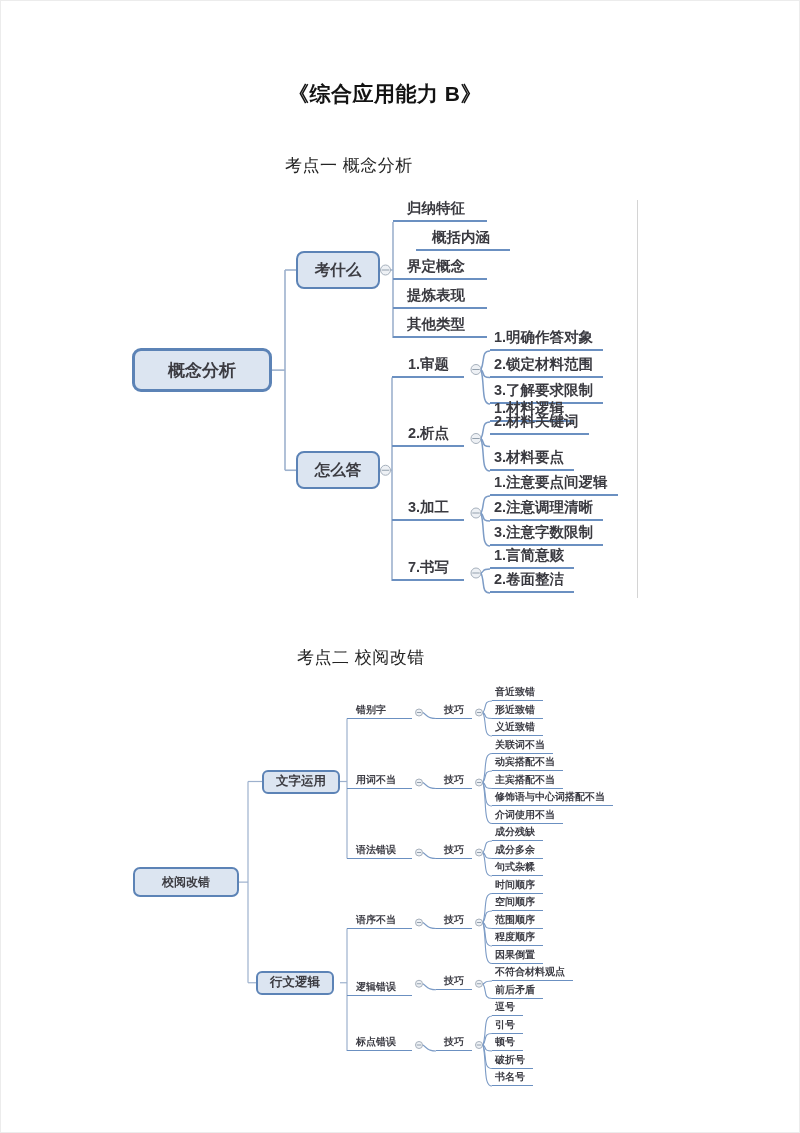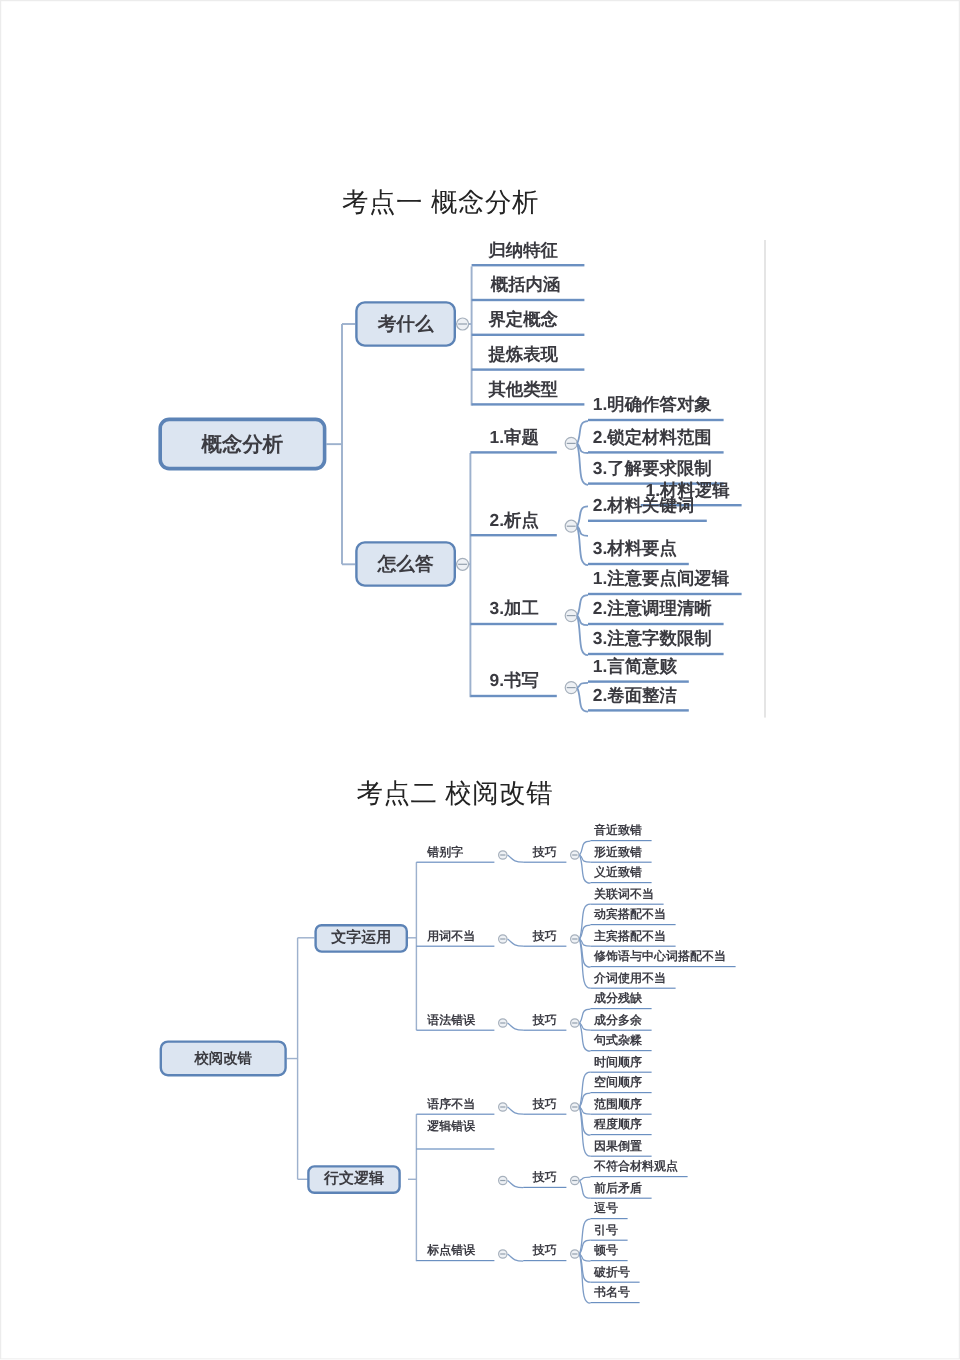--- a/index.html
+++ b/index.html
@@ -1,20 +1,20 @@
 <!DOCTYPE html>
 <html><head>
 <meta charset="utf-8">
 <style>
   html,body{margin:0;padding:0;background:#ffffff;}
   .page{position:relative;width:800px;height:1133px;background:#fff;overflow:hidden;
         font-family:"Liberation Sans",sans-serif;outline:1px solid #ececec;outline-offset:-1px;}
   svg.wires{position:absolute;left:0;top:0;pointer-events:none;}
   .doc-title{position:absolute;left:288px;top:80px;font-size:21px;font-weight:700;color:#131313;letter-spacing:.5px;}
-  .sec{position:absolute;font-size:22px;font-weight:500;color:#232323;letter-spacing:.5px;}
+  .sec{position:absolute;font-size:17px;font-weight:500;color:#232323;letter-spacing:.5px;}
   .s1{left:285px;top:154px;}
   .s2{left:297px;top:646px;}
   .nbox{position:absolute;display:flex;align-items:center;justify-content:center;
         background:#dce5f1;border:2px solid #5c83b6;color:#3c3c42;font-weight:700;white-space:nowrap;box-sizing:border-box;}
   .b1r{border-radius:9px;border-width:3px;font-size:17px;}
   .b1 {border-radius:8px;border-width:2.5px;font-size:15.5px;}
   .b2r{border-radius:7px;border-width:2.5px;font-size:12px;}
   .b2 {border-radius:6px;border-width:2px;font-size:12.5px;}
   .ul1{position:absolute;display:flex;align-items:flex-end;border-bottom:2px solid #6b90c1;
        font-size:14.5px;font-weight:600;color:#3a3a40;white-space:nowrap;padding-bottom:2px;box-sizing:border-box;}
@@ -120,41 +120,42 @@
       <path d="M483 1045 C487 1047.7 483 1051 492 1051" class="bzB"></path>
       <path d="M483 1045 C487 1055.575 483 1068.5 492 1068.5" class="bzB"></path>
       <path d="M483 1045 C487 1063.45 483 1086 492 1086" class="bzB"></path>
       <path d="M347 928.5 L347 1051" class="lk lkB"></path>
       <path d="M340 982.75 L347 982.75" class="lk lkB"></path>
       <path d="M239 882.125 L248 882.125" class="lk lkB"></path>
       <path d="M248 781.5 L248 982.75" class="lk lkB"></path>
       <path d="M248 781.5 L262 781.5" class="lk lkB"></path>
       <path d="M248 982.75 L262 982.75" class="lk lkB"></path>
     </svg>
+  <div class="doc-title">《综合应用能力 B》</div>
   <div class="sec s1">考点一 概念分析</div>
   <div class="sec s2">考点二  校阅改错</div>
   <div class="edge-line" style="left:637px;top:200px;width:1px;height:398px;"></div>
 <div class="ul1" style="left: 393px; top: 196px; height: 26px; padding: 0px 0px 2px 14px; width: 94px;">归纳特征</div>
-    <div class="ul1" style="left: 393px; top: 225px; height: 26px; padding: 0px 0px 2px 16px; width: 94px;">概括内涵</div>
+    <div class="ul1" style="left: 416px; top: 225px; height: 26px; padding: 0px 0px 2px 16px; width: 94px;">概括内涵</div>
     <div class="ul1" style="left: 393px; top: 254px; height: 26px; padding: 0px 0px 2px 14px; width: 94px;">界定概念</div>
     <div class="ul1" style="left: 393px; top: 283px; height: 26px; padding: 0px 0px 2px 14px; width: 94px;">提炼表现</div>
     <div class="ul1" style="left: 393px; top: 312px; height: 26px; padding: 0px 0px 2px 14px; width: 94px;">其他类型</div>
     <div class="ul1" style="left: 392px; top: 351.5px; height: 26px; padding: 0px 0px 2px 16px; width: 72px;">1.审题</div>
     <div class="ul1" style="left: 490px; top: 325px; height: 26px; padding: 0px 10px 2px 4px; width: max-content;">1.明确作答对象</div>
     <div class="ul1" style="left: 490px; top: 351.5px; height: 26px; padding: 0px 10px 2px 4px; width: max-content;">2.锁定材料范围</div>
     <div class="ul1" style="left: 490px; top: 378px; height: 26px; padding: 0px 10px 2px 4px; width: max-content;">3.了解要求限制</div>
     <div class="ul1" style="left: 392px; top: 420.5px; height: 26px; padding: 0px 0px 2px 16px; width: 72px;">2.析点</div>
-    <div class="ul1" style="left: 490px; top: 396px; height: 26px; padding: 0px 10px 2px 4px; width: max-content; margin-left: 44px;">1.材料逻辑</div>
+    <div class="ul1" style="left: 490px; top: 396px; height: 26px; padding: 0px 10px 2px 4px; width: max-content;">1.材料逻辑</div>
     <div class="ul1" style="left: 490px; top: 420.5px; height: 14px; padding: 0px 10px 2px 4px; width: max-content;">2.材料关键词</div>
     <div class="ul1" style="left: 490px; top: 445px; height: 26px; padding: 0px 10px 2px 4px; width: max-content;">3.材料要点</div>
     <div class="ul1" style="left: 392px; top: 495px; height: 26px; padding: 0px 0px 2px 16px; width: 72px;">3.加工</div>
     <div class="ul1" style="left: 490px; top: 470px; height: 26px; padding: 0px 10px 2px 4px; width: max-content;">1.注意要点间逻辑</div>
     <div class="ul1" style="left: 490px; top: 495px; height: 26px; padding: 0px 10px 2px 4px; width: max-content;">2.注意调理清晰</div>
     <div class="ul1" style="left: 490px; top: 520px; height: 26px; padding: 0px 10px 2px 4px; width: max-content;">3.注意字数限制</div>
-    <div class="ul1" style="left: 392px; top: 555px; height: 26px; padding: 0px 0px 2px 16px; width: 72px;">9.书写</div>
+    <div class="ul1" style="left: 392px; top: 555px; height: 26px; padding: 0px 0px 2px 16px; width: 72px;">7.书写</div>
     <div class="ul1" style="left: 490px; top: 543px; height: 26px; padding: 0px 10px 2px 4px; width: max-content;">1.言简意赅</div>
     <div class="ul1" style="left: 490px; top: 567px; height: 26px; padding: 0px 10px 2px 4px; width: max-content;">2.卷面整洁</div>
     <div class="nbox b1" style="left: 296px; top: 251px; width: 84px; height: 38px;">考什么</div>
     <div class="nbox b1" style="left: 296px; top: 451.25px; width: 84px; height: 38px;">怎么答</div>
     <div class="nbox b1r" style="left: 132px; top: 348.125px; width: 140px; height: 44px;">概念分析</div>
     <div class="ul2" style="left: 347px; top: 699.5px; height: 19px; padding: 0px 0px 1px 9px; width: 65px;">错别字</div>
     <div class="ul2" style="left: 436px; top: 699.5px; height: 19px; padding: 0px 0px 1px 8px; width: 36px;">技巧</div>
     <div class="ul2" style="left: 492px; top: 682px; height: 19px; padding: 0px 8px 1px 3px; width: max-content;">音近致错</div>
     <div class="ul2" style="left: 492px; top: 699.5px; height: 19px; padding: 0px 8px 1px 3px; width: max-content;">形近致错</div>
     <div class="ul2" style="left: 492px; top: 717px; height: 19px; padding: 0px 8px 1px 3px; width: max-content;">义近致错</div>
@@ -171,21 +172,21 @@
     <div class="ul2" style="left: 492px; top: 839.5px; height: 19px; padding: 0px 8px 1px 3px; width: max-content;">成分多余</div>
     <div class="ul2" style="left: 492px; top: 857px; height: 19px; padding: 0px 8px 1px 3px; width: max-content;">句式杂糅</div>
     <div class="nbox b2" style="left: 262px; top: 769.5px; width: 78px; height: 24px;">文字运用</div>
     <div class="ul2" style="left: 347px; top: 909.5px; height: 19px; padding: 0px 0px 1px 9px; width: 65px;">语序不当</div>
     <div class="ul2" style="left: 436px; top: 909.5px; height: 19px; padding: 0px 0px 1px 8px; width: 36px;">技巧</div>
     <div class="ul2" style="left: 492px; top: 874.5px; height: 19px; padding: 0px 8px 1px 3px; width: max-content;">时间顺序</div>
     <div class="ul2" style="left: 492px; top: 892px; height: 19px; padding: 0px 8px 1px 3px; width: max-content;">空间顺序</div>
     <div class="ul2" style="left: 492px; top: 909.5px; height: 19px; padding: 0px 8px 1px 3px; width: max-content;">范围顺序</div>
     <div class="ul2" style="left: 492px; top: 927px; height: 19px; padding: 0px 8px 1px 3px; width: max-content;">程度顺序</div>
     <div class="ul2" style="left: 492px; top: 944.5px; height: 19px; padding: 0px 8px 1px 3px; width: max-content;">因果倒置</div>
-    <div class="ul2" style="left: 347px; top: 939px; height: 19px; padding: 0px 0px 11px 9px; width: 65px;">逻辑错误</div>
+    <div class="ul2" style="left: 347px; top: 977px; height: 19px; padding: 0px 0px 1px 9px; width: 65px;">逻辑错误</div>
     <div class="ul2" style="left: 436px; top: 970.75px; height: 19px; padding: 0px 0px 1px 8px; width: 36px;">技巧</div>
     <div class="ul2" style="left: 492px; top: 962px; height: 19px; padding: 0px 8px 1px 3px; width: max-content;">不符合材料观点</div>
     <div class="ul2" style="left: 492px; top: 979.5px; height: 19px; padding: 0px 8px 1px 3px; width: max-content;">前后矛盾</div>
     <div class="ul2" style="left: 347px; top: 1032px; height: 19px; padding: 0px 0px 1px 9px; width: 65px;">标点错误</div>
     <div class="ul2" style="left: 436px; top: 1032px; height: 19px; padding: 0px 0px 1px 8px; width: 36px;">技巧</div>
     <div class="ul2" style="left: 492px; top: 997px; height: 19px; padding: 0px 8px 1px 3px; width: max-content;">逗号</div>
     <div class="ul2" style="left: 492px; top: 1014.5px; height: 19px; padding: 0px 8px 1px 3px; width: max-content;">引号</div>
     <div class="ul2" style="left: 492px; top: 1032px; height: 19px; padding: 0px 8px 1px 3px; width: max-content;">顿号</div>
     <div class="ul2" style="left: 492px; top: 1049.5px; height: 19px; padding: 0px 8px 1px 3px; width: max-content;">破折号</div>
     <div class="ul2" style="left: 492px; top: 1067px; height: 19px; padding: 0px 8px 1px 3px; width: max-content;">书名号</div>

